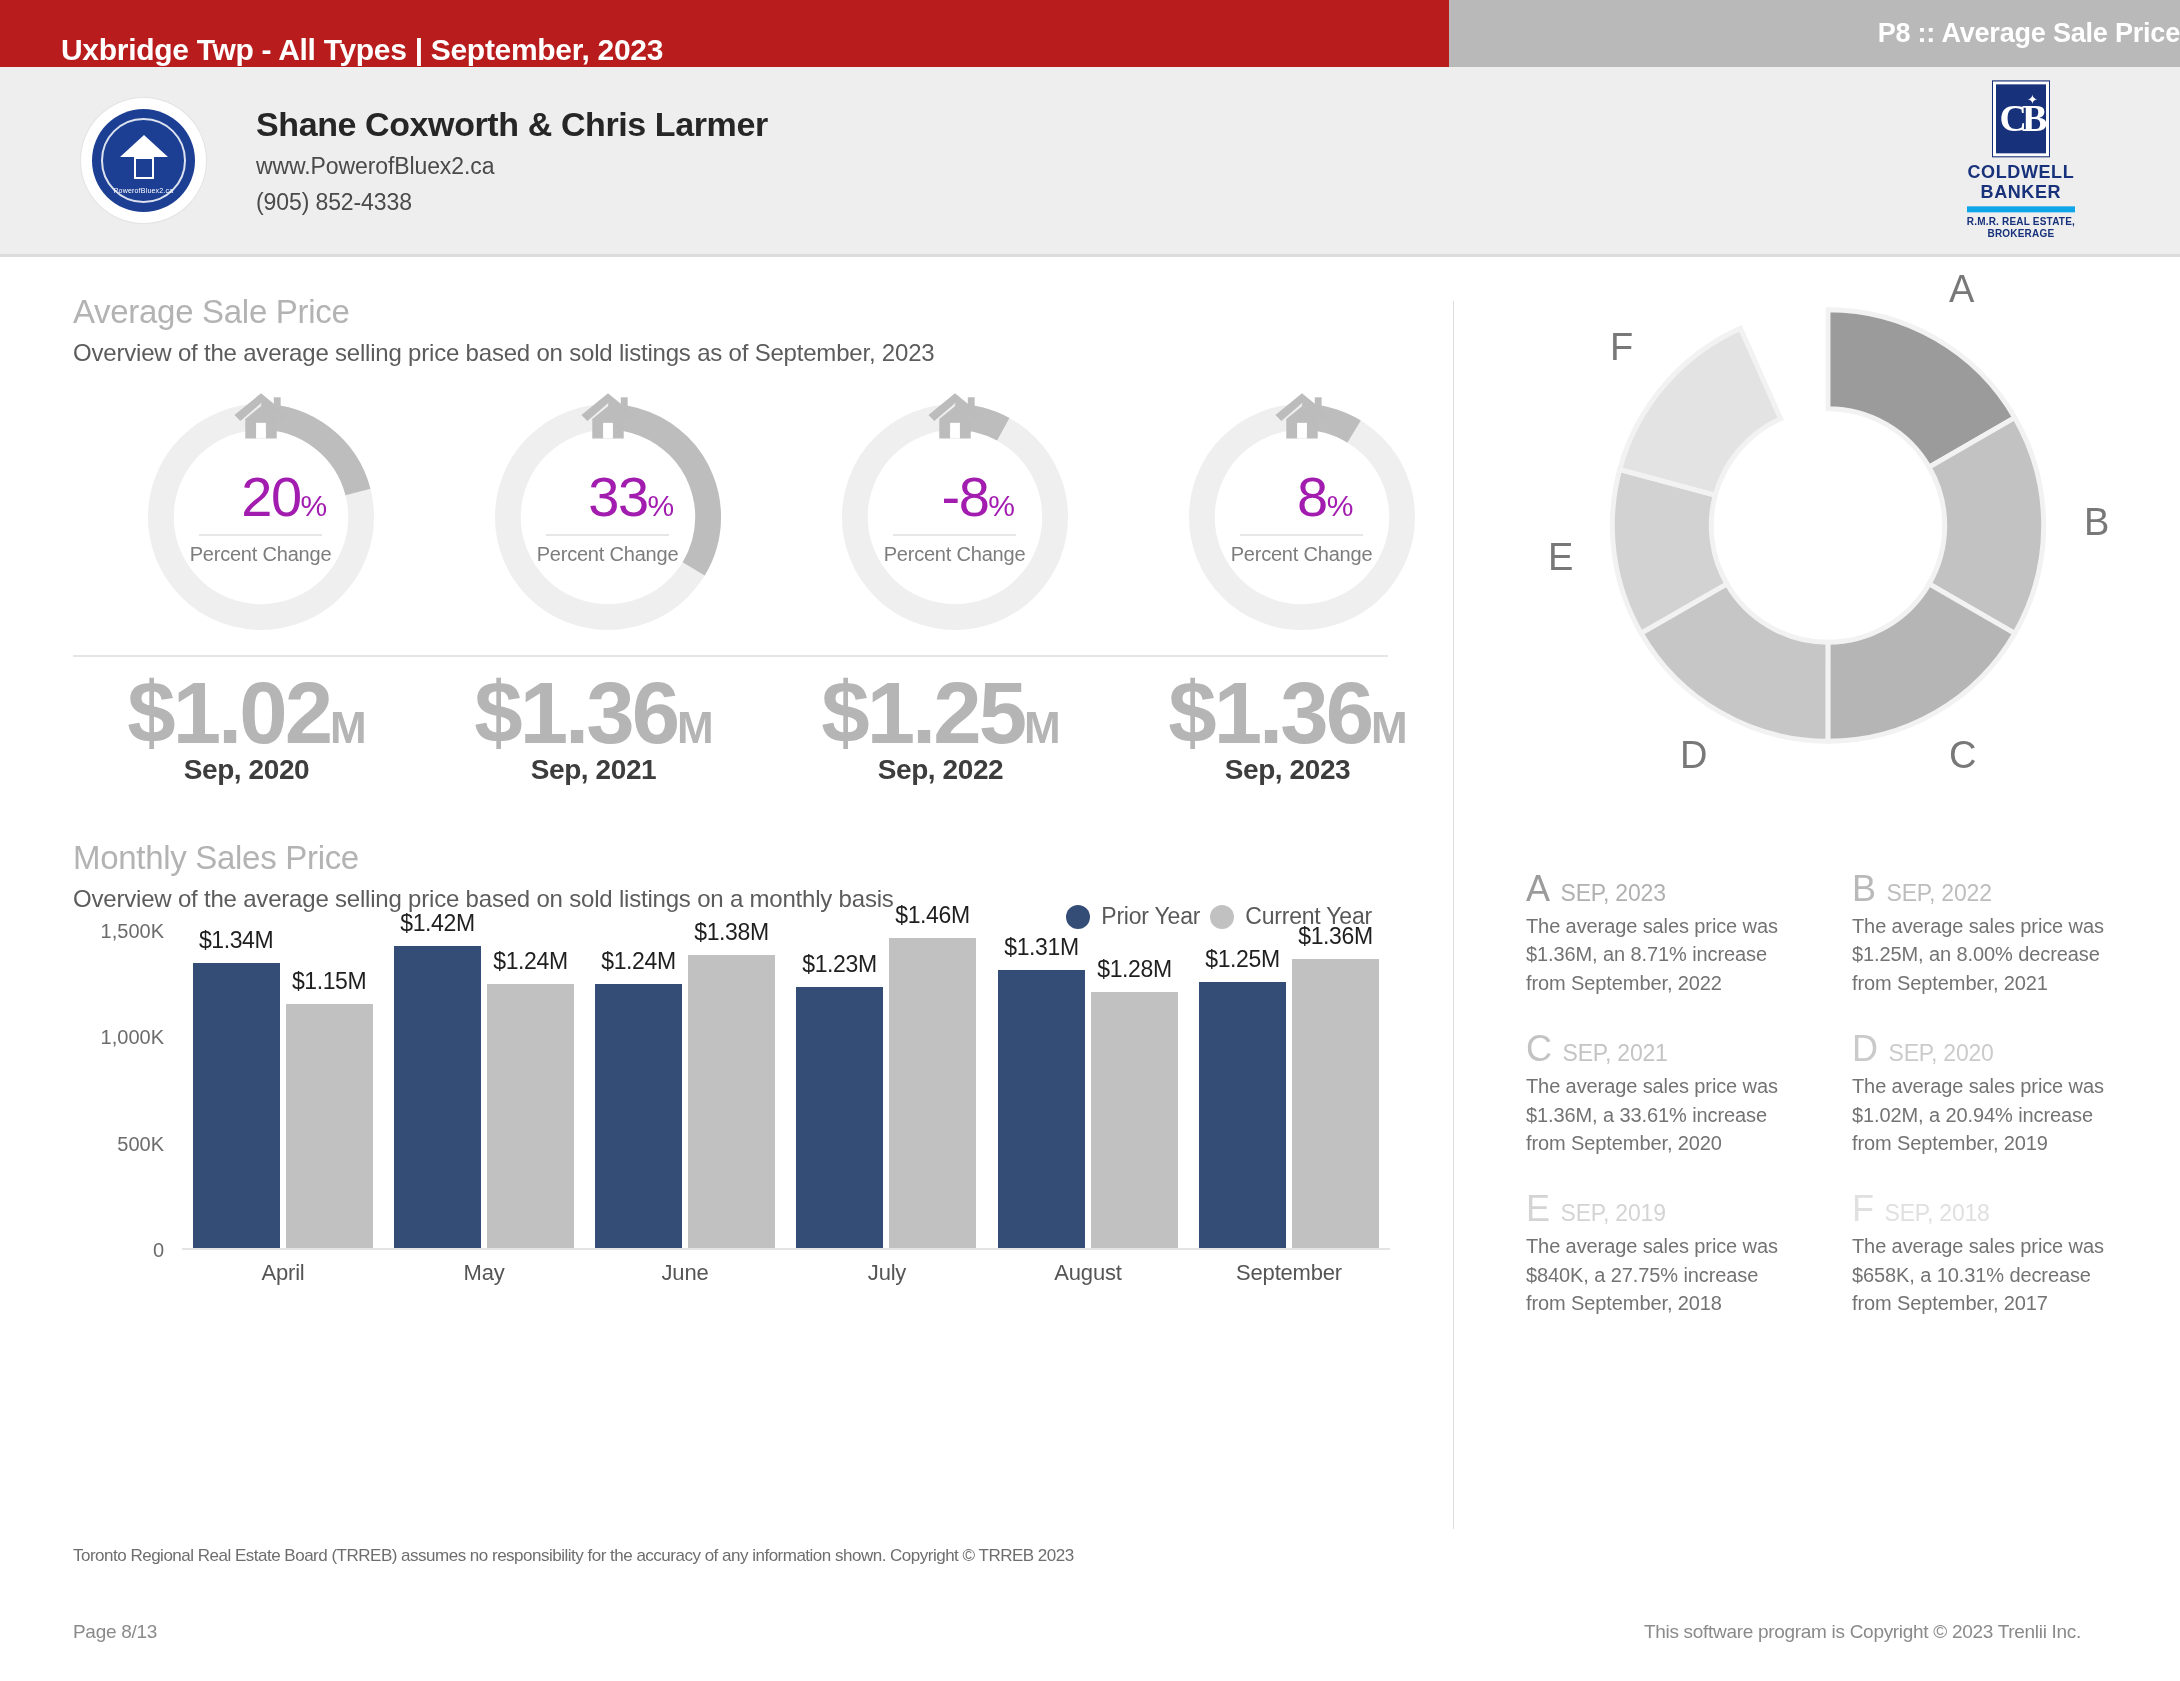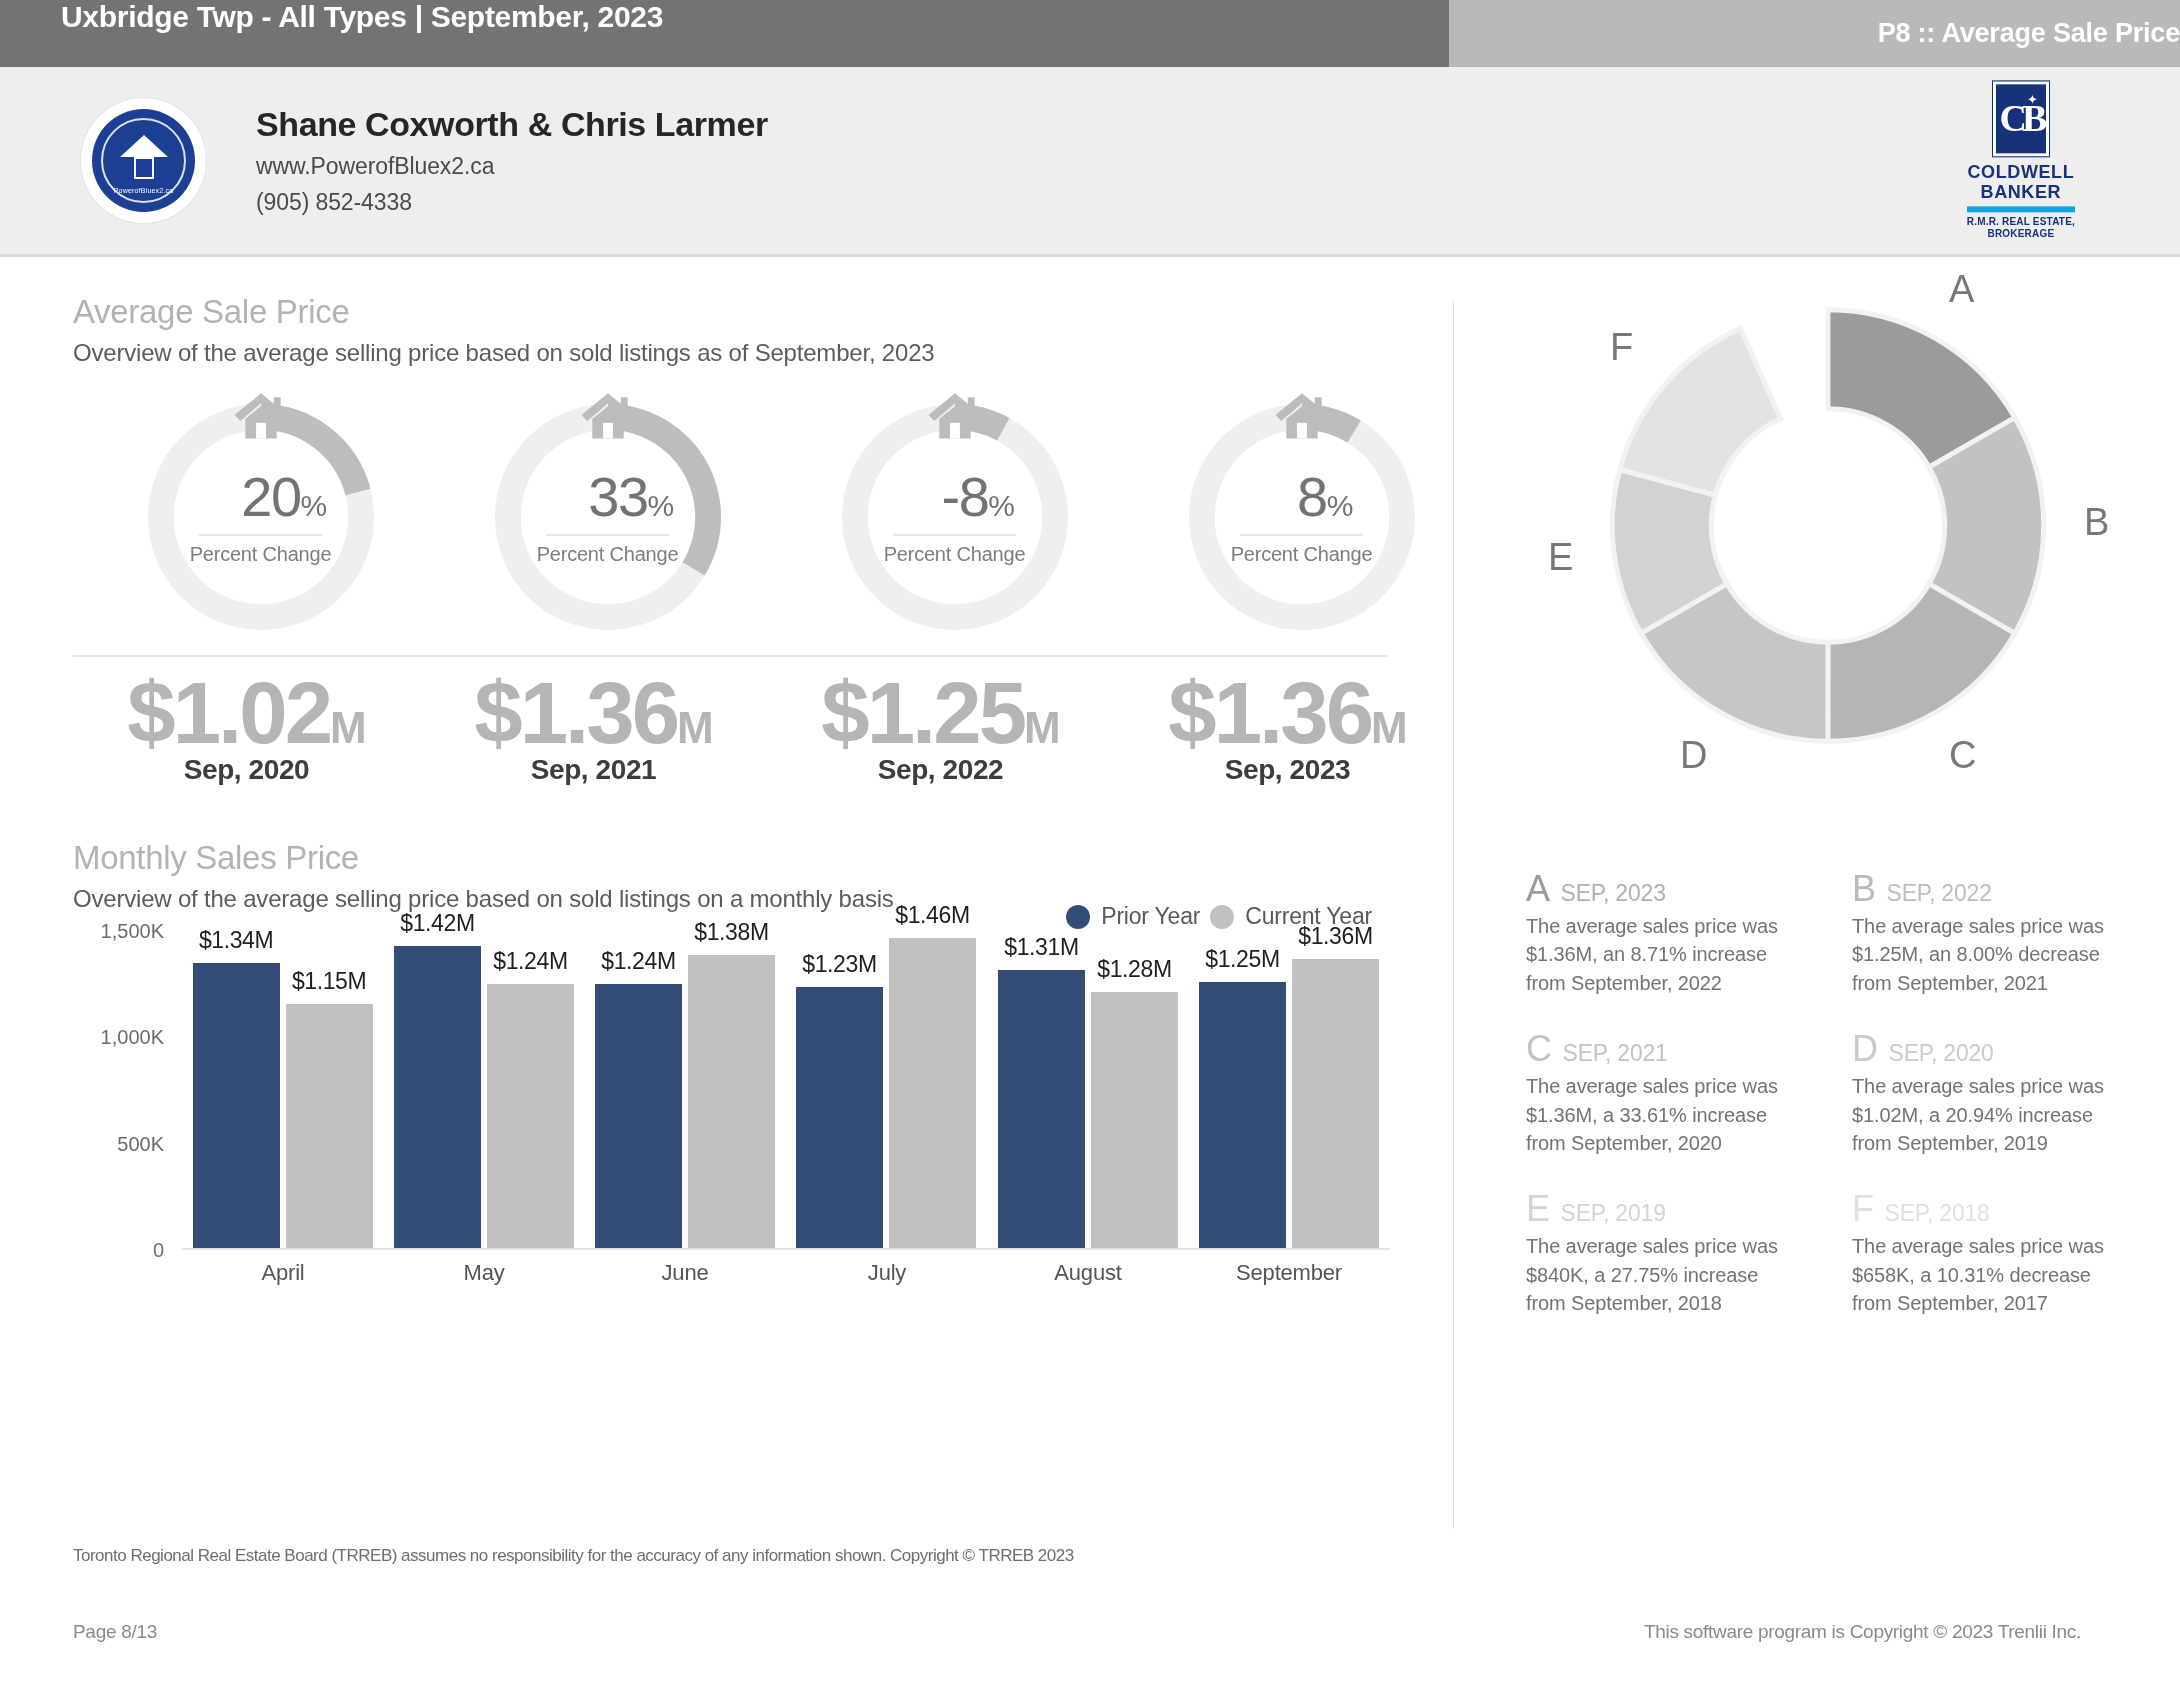--- a/index.html
+++ b/index.html
@@ -6,22 +6,22 @@
   html, body {
     width: 2180px; height: 1681px;
     background: #ffffff;
     font-family: "Liberation Sans", sans-serif;
     overflow: hidden;
   }
 
   
   .topbar { display: flex; width: 100%; height: 67px; }
   .topbar-left {
-    flex: 0 0 1449px; background: #737373;
-    display: flex; align-items: flex-start;
+    flex: 0 0 1449px; background: #b91c1c;
+    display: flex; align-items: flex-end;
   }
   .topbar-left .t {
     color: #ffffff; font-size: 30px; font-weight: bold;
     padding-left: 61px; letter-spacing: -0.3px;
   }
   .topbar-right {
     flex: 1; background: #b9b9b9;
     display: flex; align-items: center; justify-content: flex-end;
   }
   .topbar-right .t {
@@ -99,21 +99,21 @@
   .gauge-ring { position: relative; width: 232px; height: 232px; }
   .gauge-ring svg { display: block; }
   .gauge-house {
     position: absolute; top: -12px; left: 50%; transform: translateX(-50%);
     width: 57px; height: 50px;
   }
   .gauge-center {
     position: absolute; top: 0; left: 0; width: 100%; height: 100%;
     display: flex; flex-direction: column; align-items: center; justify-content: center;
   }
-  .gauge-val { font-size: 56px; color: #737373; letter-spacing: -1.5px; line-height: 1; margin-left: 47px; }
+  .gauge-val { font-size: 56px; color: #a21caf; letter-spacing: -1.5px; line-height: 1; margin-left: 47px; }
   .gauge-val .pct { font-size: 30px; letter-spacing: -0.5px; }
   .gauge-rule { width: 123px; height: 2px; background: #e7e7e7; margin: 9px 0 7px; }
   .gauge-cap { font-size: 20px; color: #7d7d7d; letter-spacing: -0.2px; }
 
   .hr-thin { margin: 22px 0 0 0; width: 1315px; height: 2px; background: #e6e6e6; }
 
   
   .prices { display: flex; margin-top: 10px; }
   .price-cell { width: 347px; text-align: center; }
   .price-big { font-size: 87px; color: #b5b5b5; font-weight: bold; letter-spacing: -3px; line-height: 1.05; }

